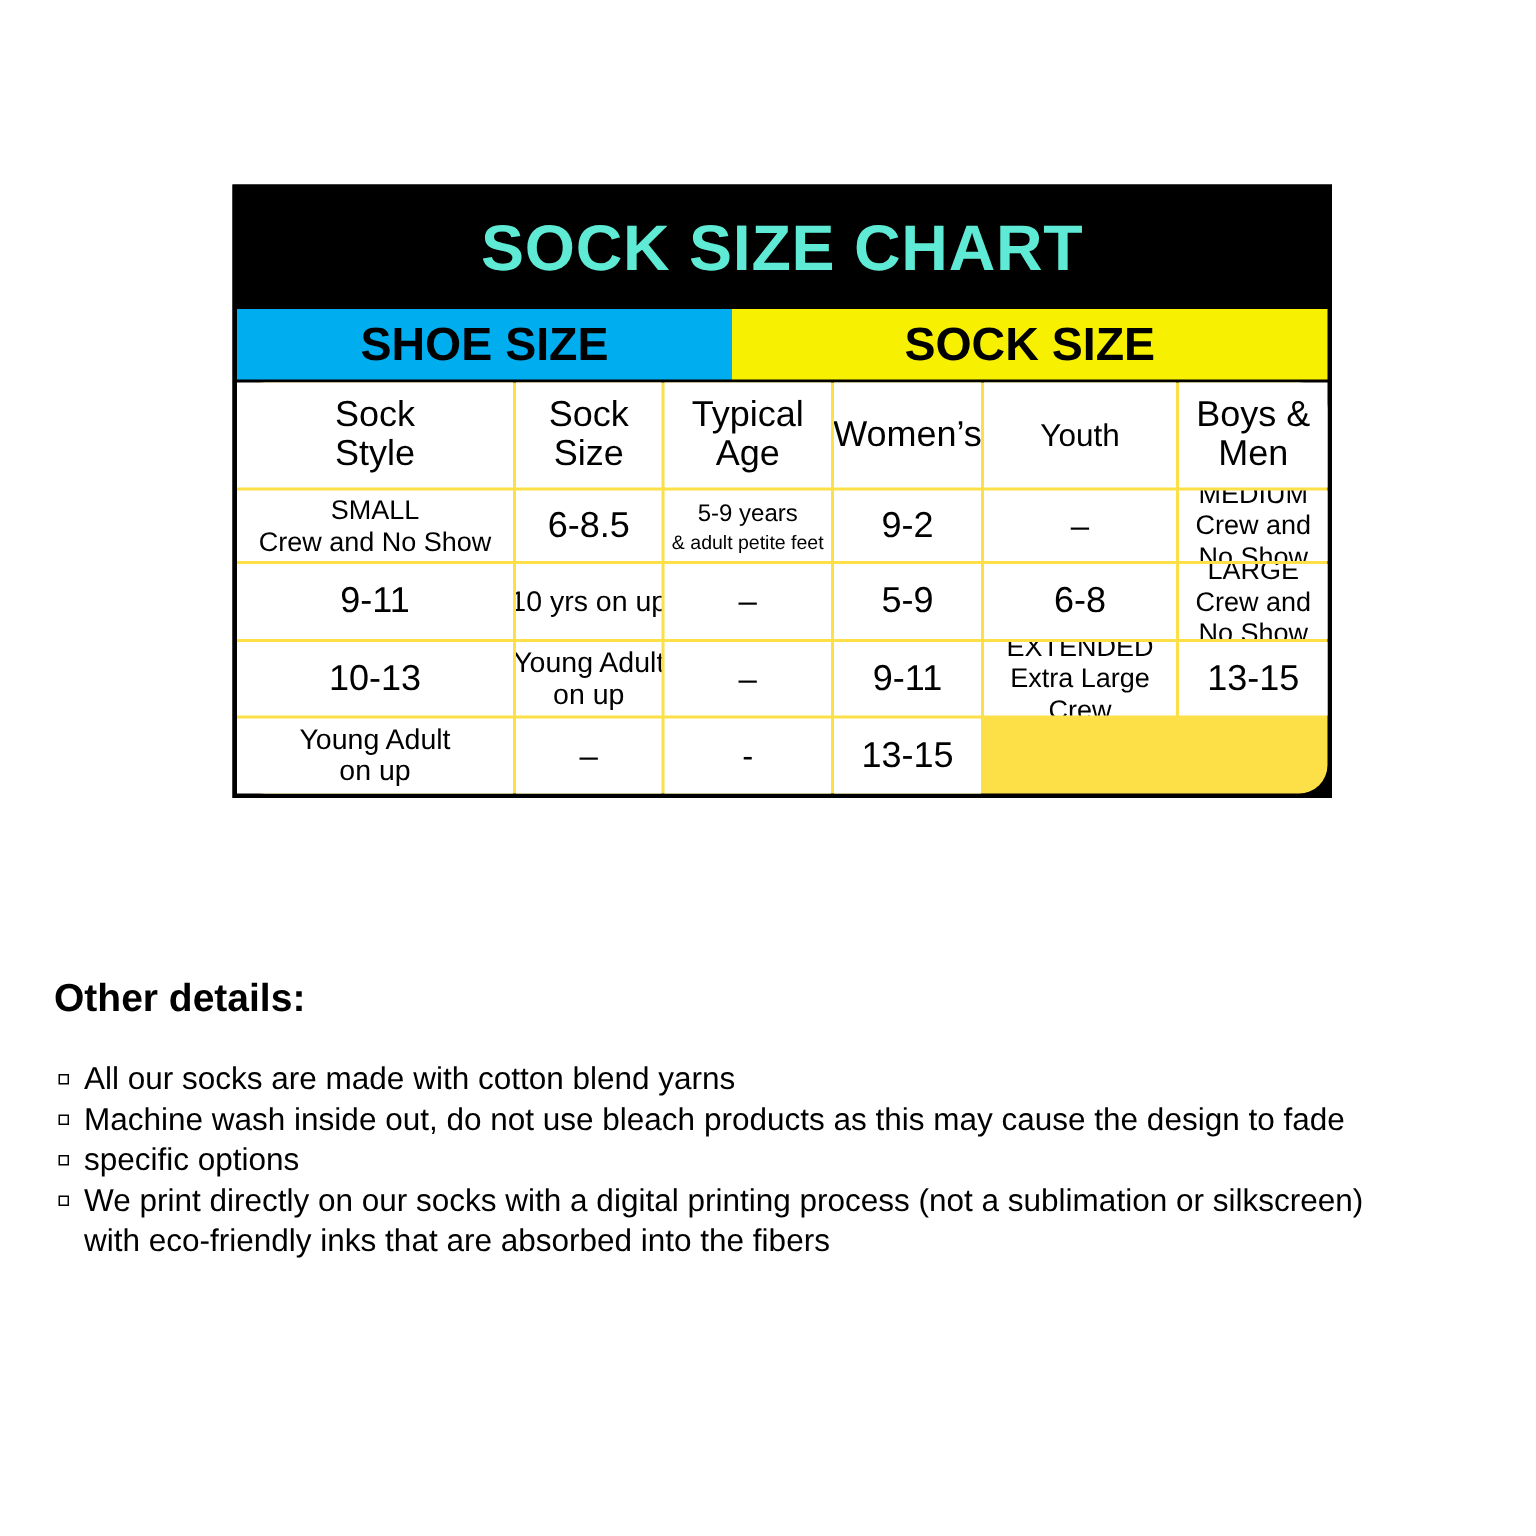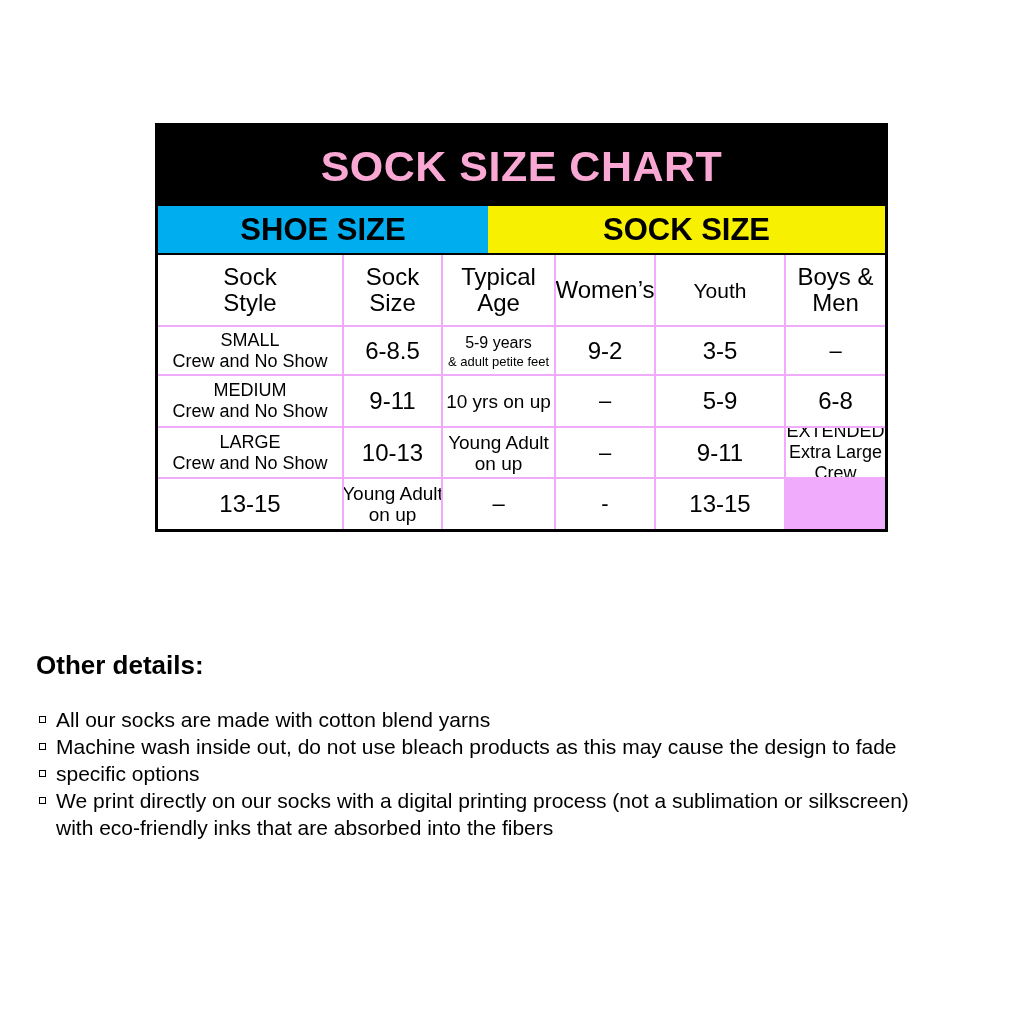--- a/index.html
+++ b/index.html
@@ -20,21 +20,21 @@
     top: 123px;
     width: 733px;
     height: 409px;
     border: 3px solid #000;
     box-sizing: border-box;
     background: #000;
   }
   .title-band {
     height: 80px;
     background: #000000;
-    color: #f9a8d4;
+    color: #5eead4;
     display: flex;
     align-items: center;
     justify-content: center;
     font-size: 43px;
     font-weight: bold;
     letter-spacing: 0.5px;
   }
   .group-band {
     height: 47px;
     display: flex;
@@ -47,22 +47,23 @@
     font-weight: bold;
   }
   .group.sock { width: 397px; background: #F7F000; }
   .group.shoe { flex: 1; background: #00AEEF; }
 
   .grid {
     display: grid;
     grid-template-columns: 184px 97px 111px 98px 128px 99px;
     grid-template-rows: 70px 47px 50px 49px 50px;
     gap: 2px;
-    background: #f0abfc;
+    background: #fde047;
     border-top: 2px solid #000;
+    border-radius: 19px;
   }
   .c {
     background: #fff;
     display: flex;
     flex-direction: column;
     align-items: center;
     justify-content: center;
     text-align: center;
     overflow: hidden;
   }
@@ -156,21 +157,20 @@
       <div class="c">
         <span class="style-name">SMALL</span>
         <span class="style-sub">Crew and No Show</span>
       </div>
       <div class="c num">6-8.5</div>
       <div class="c">
         <span class="age-main">5-9 years</span>
         <span class="age-sub">&amp; adult petite feet</span>
       </div>
       <div class="c num">9-2</div>
-      <div class="c num">3-5</div>
       <div class="c dash">–</div>
 
       <div class="c">
         <span class="style-name">MEDIUM</span>
         <span class="style-sub">Crew and No Show</span>
       </div>
       <div class="c num">9-11</div>
       <div class="c">
         <span class="age-line">10 yrs on up</span>
       </div>

